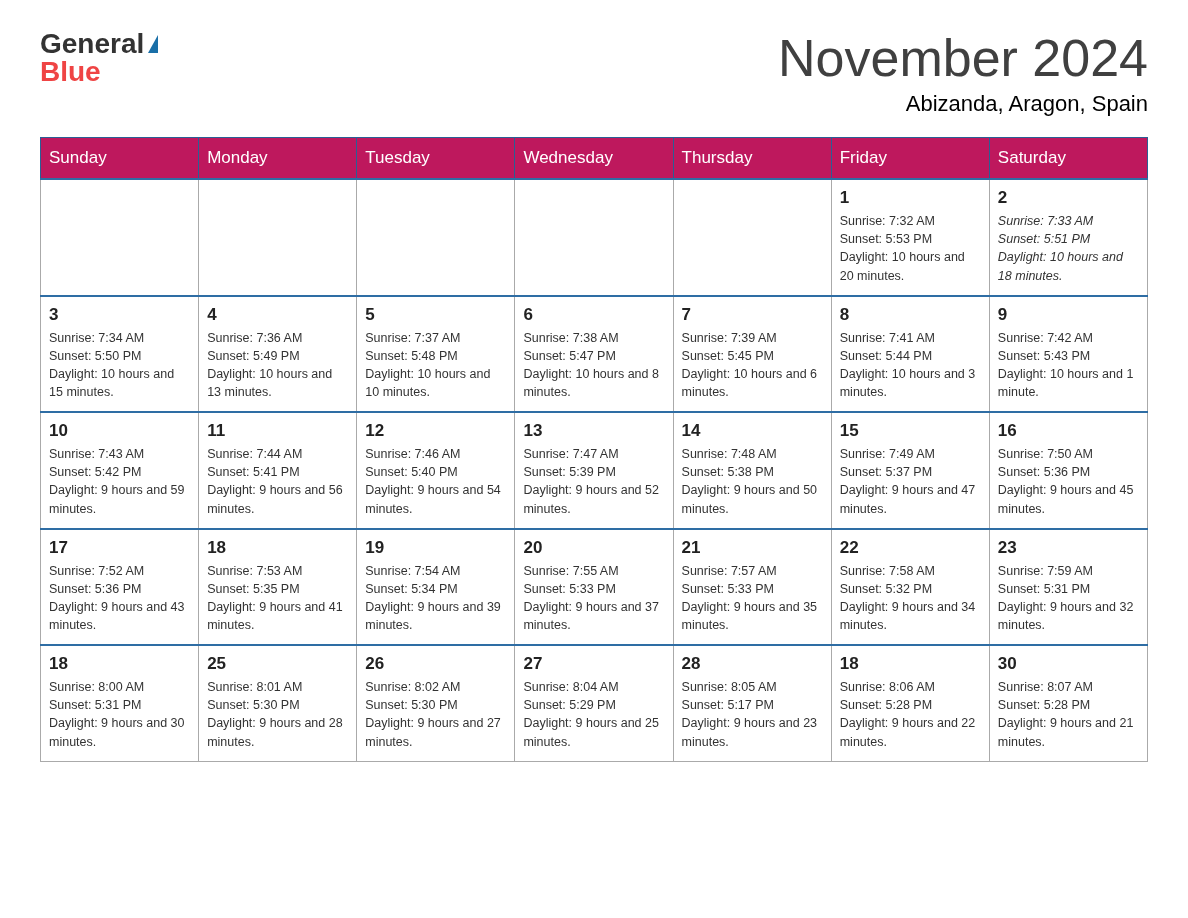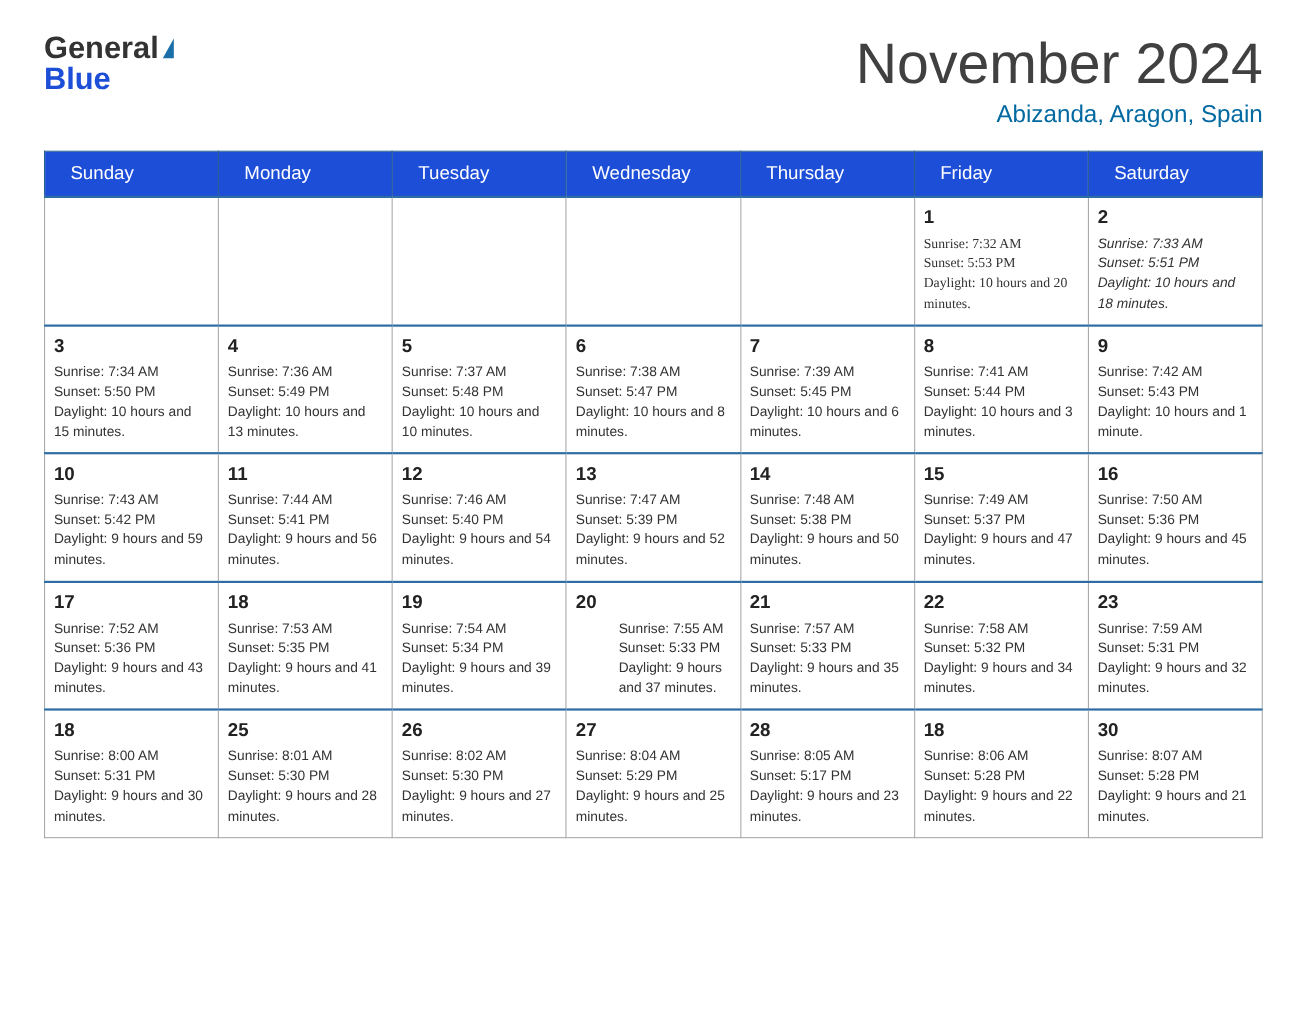--- a/index.html
+++ b/index.html
@@ -23,21 +23,21 @@
     }
     .logo-general {
       font-size: 28px;
       font-weight: bold;
       color: #333;
       line-height: 1;
     }
     .logo-blue {
       font-size: 28px;
       font-weight: bold;
-      color: #1d4ed8;
+      color: #ef4444;
       line-height: 1;
     }
     .logo-triangle {
       width: 0;
       height: 0;
       border-left: 10px solid transparent;
       border-bottom: 18px solid #1a6fa8;
       display: inline-block;
       margin-left: 4px;
       vertical-align: middle;
@@ -50,34 +50,34 @@
       text-align: right;
     }
     .month-title {
       font-size: 52px;
       font-weight: normal;
       color: #404040;
       line-height: 1.1;
     }
     .location {
       font-size: 22px;
-      color: #0369a1;
+      color: #000000;
       margin-top: 4px;
     }
     .calendar {
       width: 100%;
       border-collapse: collapse;
       border: 1px solid #999;
     }
     .calendar th {
-      background-color: #1d4ed8;
+      background-color: #be185d;
       color: #fff;
       font-size: 17px;
       font-weight: normal;
-      padding: 10px 23px;
+      padding: 10px 8px;
       text-align: left;
       border: 1px solid #2a5f94;
     }
     .calendar td {
       border: 1px solid #aaa;
       vertical-align: top;
       padding: 8px 8px 10px 8px;
       width: 14.28%;
       min-height: 100px;
       height: 110px;
@@ -135,21 +135,21 @@
   </thead>
   <tbody id="calendar-body">
   <tr>
         <td></td>
         <td></td>
         <td></td>
         <td></td>
         <td></td>
         <td>
           <span class="day-number">1</span>
-          <div class="sun-info" style="white-space: pre-line; font-family: Liberation Serif, serif;">Sunrise: 7:32 AM
+          <div class="sun-info" style="white-space: pre-line;">Sunrise: 7:32 AM
 Sunset: 5:53 PM
 Daylight: 10 hours and 20 minutes.</div>
         </td>
         <td>
           <span class="day-number">2</span>
           <div class="sun-info" style="white-space: pre-line; font-style: italic;">Sunrise: 7:33 AM
 Sunset: 5:51 PM
 Daylight: 10 hours and 18 minutes.</div>
         </td>
       </tr>
@@ -255,21 +255,21 @@
 Daylight: 9 hours and 41 minutes.</div>
         </td>
         <td>
           <span class="day-number">19</span>
           <div class="sun-info" style="white-space: pre-line;">Sunrise: 7:54 AM
 Sunset: 5:34 PM
 Daylight: 9 hours and 39 minutes.</div>
         </td>
         <td>
           <span class="day-number">20</span>
-          <div class="sun-info" style="white-space: pre-line; margin-left: 39px;">Sunrise: 7:55 AM
+          <div class="sun-info" style="white-space: pre-line;">Sunrise: 7:55 AM
 Sunset: 5:33 PM
 Daylight: 9 hours and 37 minutes.</div>
         </td>
         <td>
           <span class="day-number">21</span>
           <div class="sun-info" style="white-space: pre-line;">Sunrise: 7:57 AM
 Sunset: 5:33 PM
 Daylight: 9 hours and 35 minutes.</div>
         </td>
         <td>

